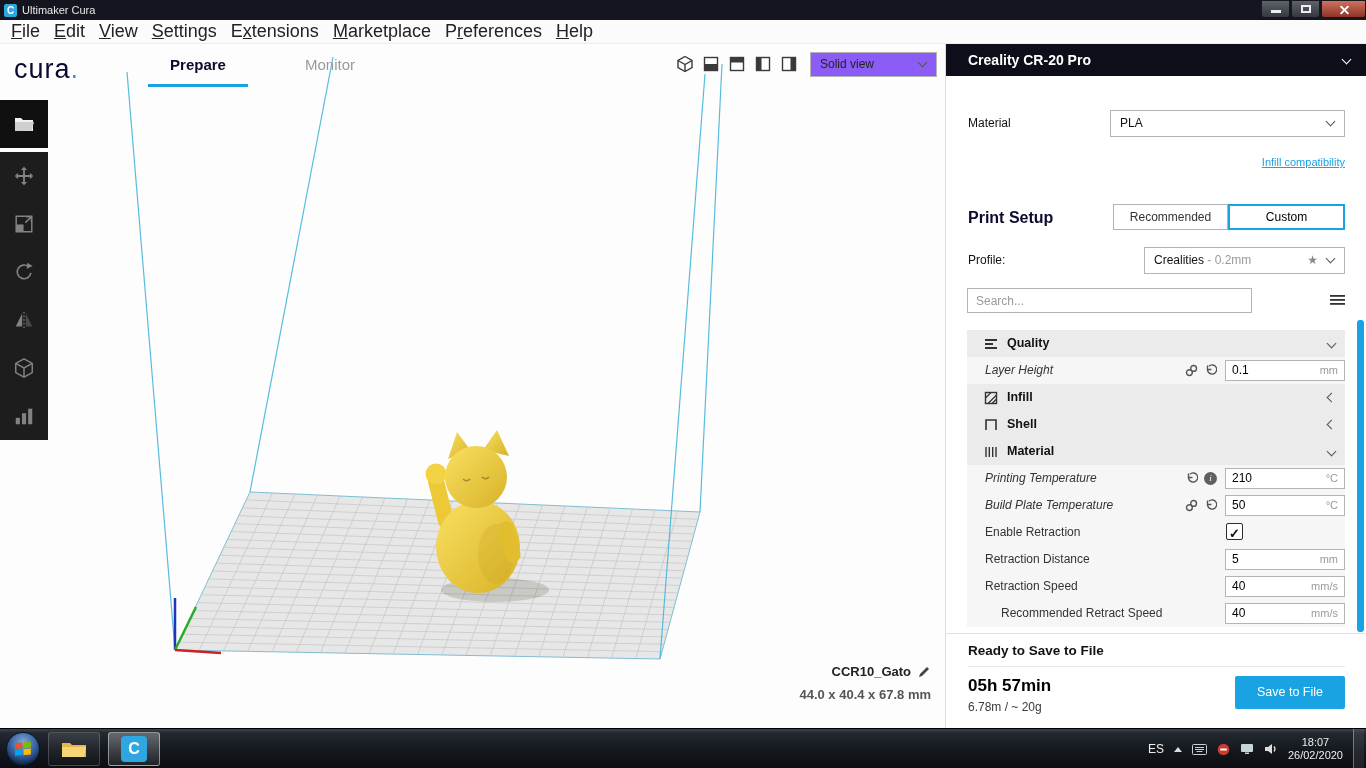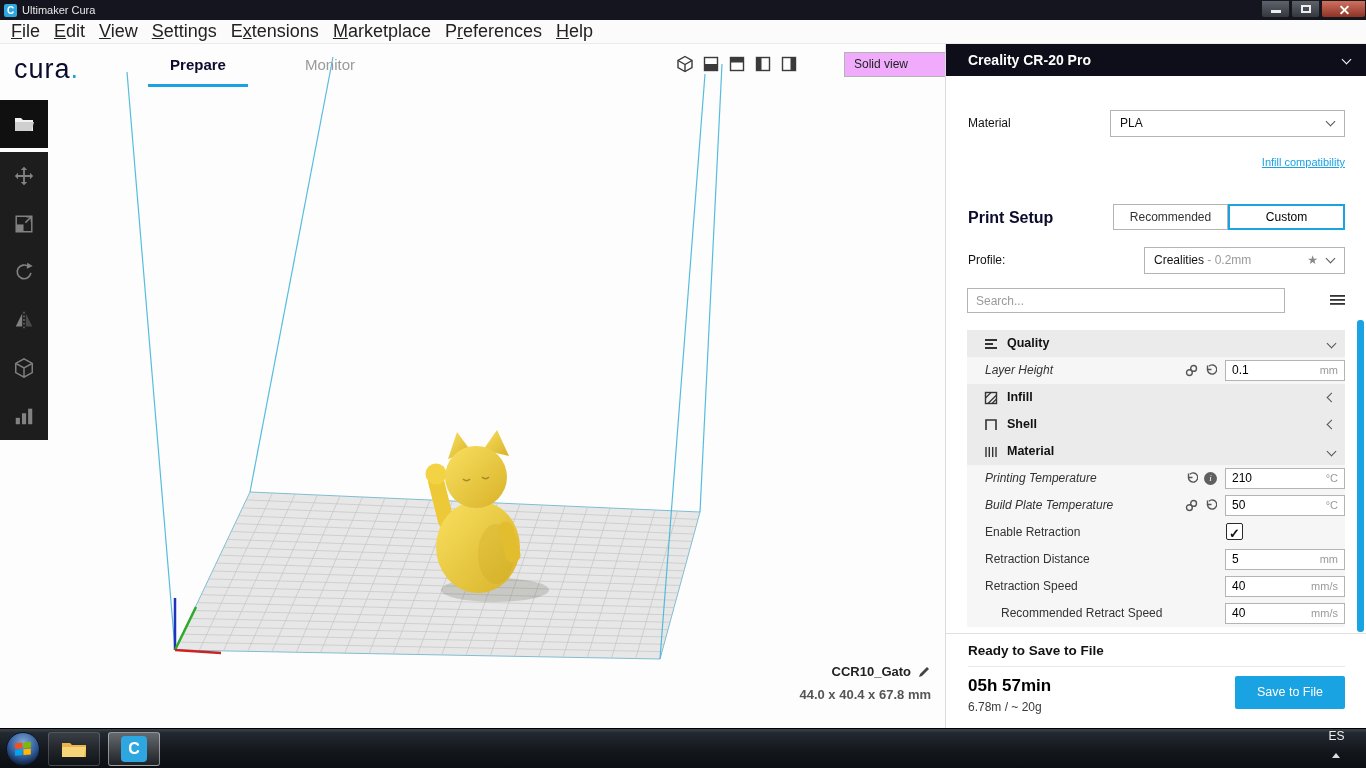--- a/index.html
+++ b/index.html
@@ -35,21 +35,21 @@
   .logo .dot { color:var(--accent,#19a3e2); }
 
   .tab { position:absolute; top:12px; font-size:15px; cursor:pointer; }
   .tab.prepare { left:148px; width:100px; text-align:center; color:#0b0b2d; font-weight:bold; }
   .tab.monitor { left:300px; width:60px; text-align:center; color:#9a9a9a; }
   .tab-underline { position:absolute; left:148px; top:40px; width:100px; height:3px; background:var(--accent,#19a3e2); }
 
   .camviews { position:absolute; left:676px; top:11px; display:flex; gap:8px; align-items:center; }
   .camviews .vbtn { width:18px; height:18px; cursor:pointer; }
 
-  .viewmode { position:absolute; left:844px; top:8px; width:127px; height:25px; background:#f0abfc; border:1px solid #b4b4b4; font-size:12px; color:#222; line-height:23px; padding-left:9px; cursor:pointer; }
+  .viewmode { position:absolute; left:810px; top:8px; width:127px; height:25px; background:#8b5cf6; border:1px solid #b4b4b4; font-size:12px; color:#222; line-height:23px; padding-left:9px; cursor:pointer; }
 
   .chev { display:inline-block; width:7px; height:7px; border-right:1.6px solid #555; border-bottom:1.6px solid #555; }
   .chev.down { transform:rotate(45deg); }
   .chev.left { transform:rotate(135deg); }
   .dd-chev { position:absolute; right:10px; top:50%; margin-top:-6px; }
 
   
   .openbtn { position:absolute; left:0; top:56px; width:48px; height:48px; background:#101010; display:flex; align-items:center; justify-content:center; cursor:pointer; }
   .tools { position:absolute; left:0; top:108px; width:48px; background:#1d1d1d; display:flex; flex-direction:column; }
   .toolbtn { width:48px; height:48px; display:flex; align-items:center; justify-content:center; cursor:pointer; }
@@ -76,21 +76,21 @@
   .segbtn { flex:1; background:#fff; border:1px solid #b4b4b4; font-size:12px; color:#333; text-align:center; line-height:24px; cursor:pointer; }
   .segbtn.active { border:2px solid var(--accent,#19a3e2); color:#000; line-height:22px; }
 
   .profile-row { position:absolute; left:22px; right:21px; top:203px; height:27px; }
   .profile-row .lbl { font-size:12px; color:#111; line-height:27px; }
   .dd-profile { left:146px; right:0; padding-right:46px; white-space:nowrap; overflow:hidden; }
   .dd-profile .pdetail { color:#9a9a9a; }
   .dd-profile .star { position:absolute; right:26px; top:0; color:#888; font-size:12px; }
 
   .search-row { position:absolute; left:21px; right:21px; top:244px; height:26px; }
-  .search-row input { position:absolute; left:0; top:0; width:318px; height:25px; border:1px solid #b4b4b4; font-size:12px; padding:0 8px; font-family:"Liberation Sans",sans-serif; color:#333; outline:none; }
+  .search-row input { position:absolute; left:0; top:0; width:285px; height:25px; border:1px solid #b4b4b4; font-size:12px; padding:0 8px; font-family:"Liberation Sans",sans-serif; color:#333; outline:none; }
   .search-row input::placeholder { color:#9a9a9a; }
   .hamburger { position:absolute; right:0; top:5px; cursor:pointer; }
 
   .settings-list { position:absolute; left:21px; right:21px; top:286px; }
   .srow { position:relative; height:27px; }
   .srow.cat { background:#ebebeb; cursor:pointer; }
   .srow.set { background:#f6f6f7; }
   .cicon { position:absolute; left:16px; top:6px; }
   .clabel { position:absolute; left:40px; top:0; line-height:27px; font-size:12.5px; font-weight:bold; color:#111; }
   .srow .rowchev { position:absolute; right:10px; top:10px; }
@@ -116,21 +116,21 @@
   .jobtime { font-size:17px; font-weight:bold; color:#000; }
   .jobusage { font-size:12px; color:#3a3a3a; margin-top:4px; }
   .savebtn { width:110px; height:33px; background:var(--accent,#19a3e2); color:#fff; font-size:12.5px; text-align:center; line-height:33px; border-radius:2px; cursor:pointer; }
 
   
   .taskbar { position:absolute; left:0; top:728px; width:1366px; height:40px; background:linear-gradient(180deg,#3a424b 0%,#232931 10%,#14181d 55%,#0b0e12 100%); border-top:1px solid #000; display:flex; align-items:center; }
   .startorb { width:34px; height:34px; margin-left:6px; border-radius:50%; background:radial-gradient(circle at 50% 30%,#7fa9d8,#2c5693 55%,#102441 80%); border:1px solid #0a1526; display:flex; align-items:center; justify-content:center; cursor:pointer; }
   .taskbtn { width:52px; height:34px; margin-left:8px; border:1px solid rgba(255,255,255,0.18); border-radius:3px; background:linear-gradient(rgba(255,255,255,0.10),rgba(255,255,255,0.02)); display:flex; align-items:center; justify-content:center; cursor:pointer; }
   .taskbtn.active { border:1px solid rgba(255,255,255,0.45); background:linear-gradient(rgba(255,255,255,0.30),rgba(255,255,255,0.08)); }
   .curaicon { width:26px; height:26px; background:#2ea7e0; border-radius:4px; color:#fff; font-weight:bold; font-size:16px; text-align:center; line-height:26px; }
-  .tray { position:absolute; right:0; top:0; height:40px; display:flex; align-items:center; gap:10px; padding-right:2px;flex-direction:column; }
+  .tray { position:absolute; right:0; top:0; height:40px; display:flex; align-items:center; gap:10px; padding-right:2px; }
   .tray .lang { color:#eee; font-size:12px; cursor:pointer; }
   .tray-up { width:0; height:0; border-left:4px solid transparent; border-right:4px solid transparent; border-bottom:5px solid #ddd; cursor:pointer; }
   .clock { color:#eee; font-size:11px; line-height:13px; text-align:center; cursor:default; }
   .showdesk { width:11px; height:40px; background:rgba(255,255,255,0.08); border-left:1px solid rgba(255,255,255,0.35); cursor:pointer; }
   .trayicon { display:flex; align-items:center; cursor:pointer; }
 </style>
 </head>
 <body>
 
 <div id="app">

